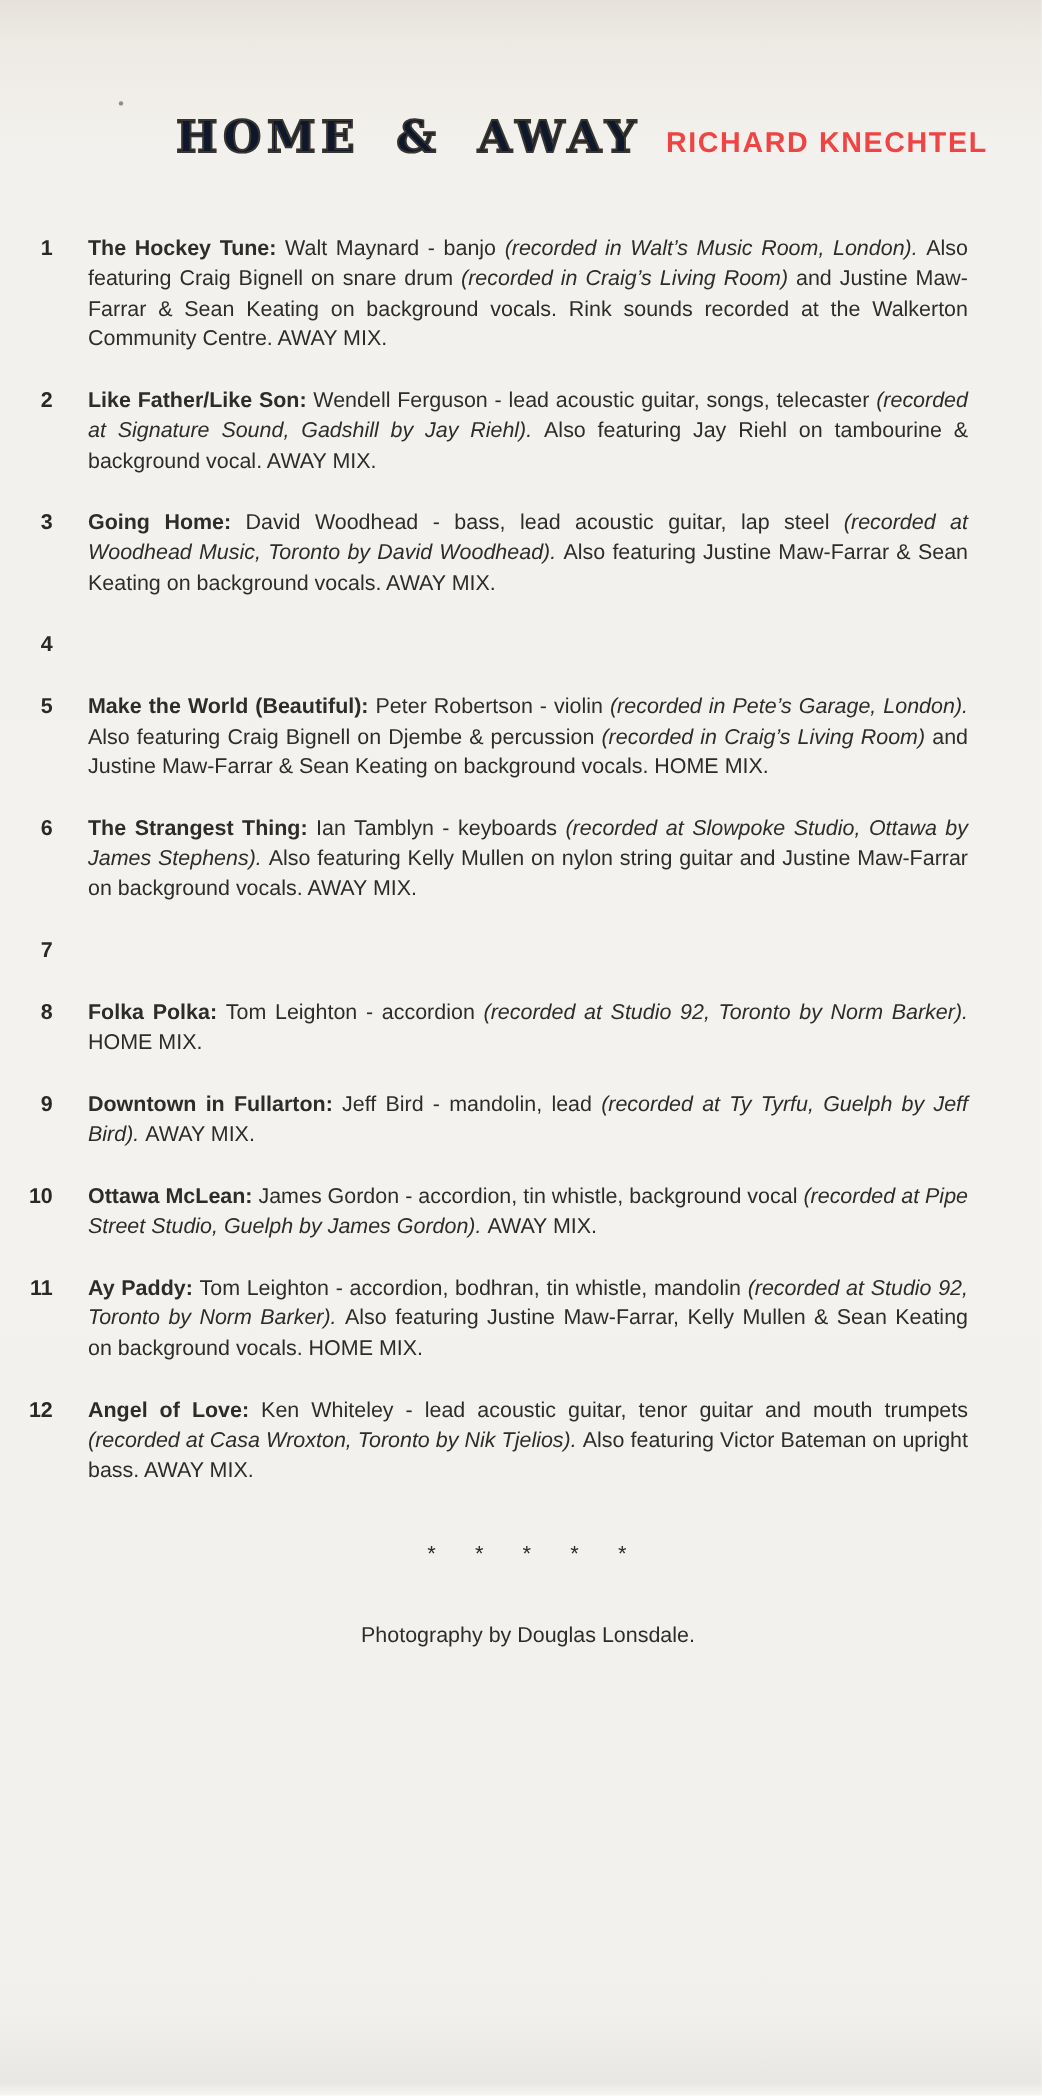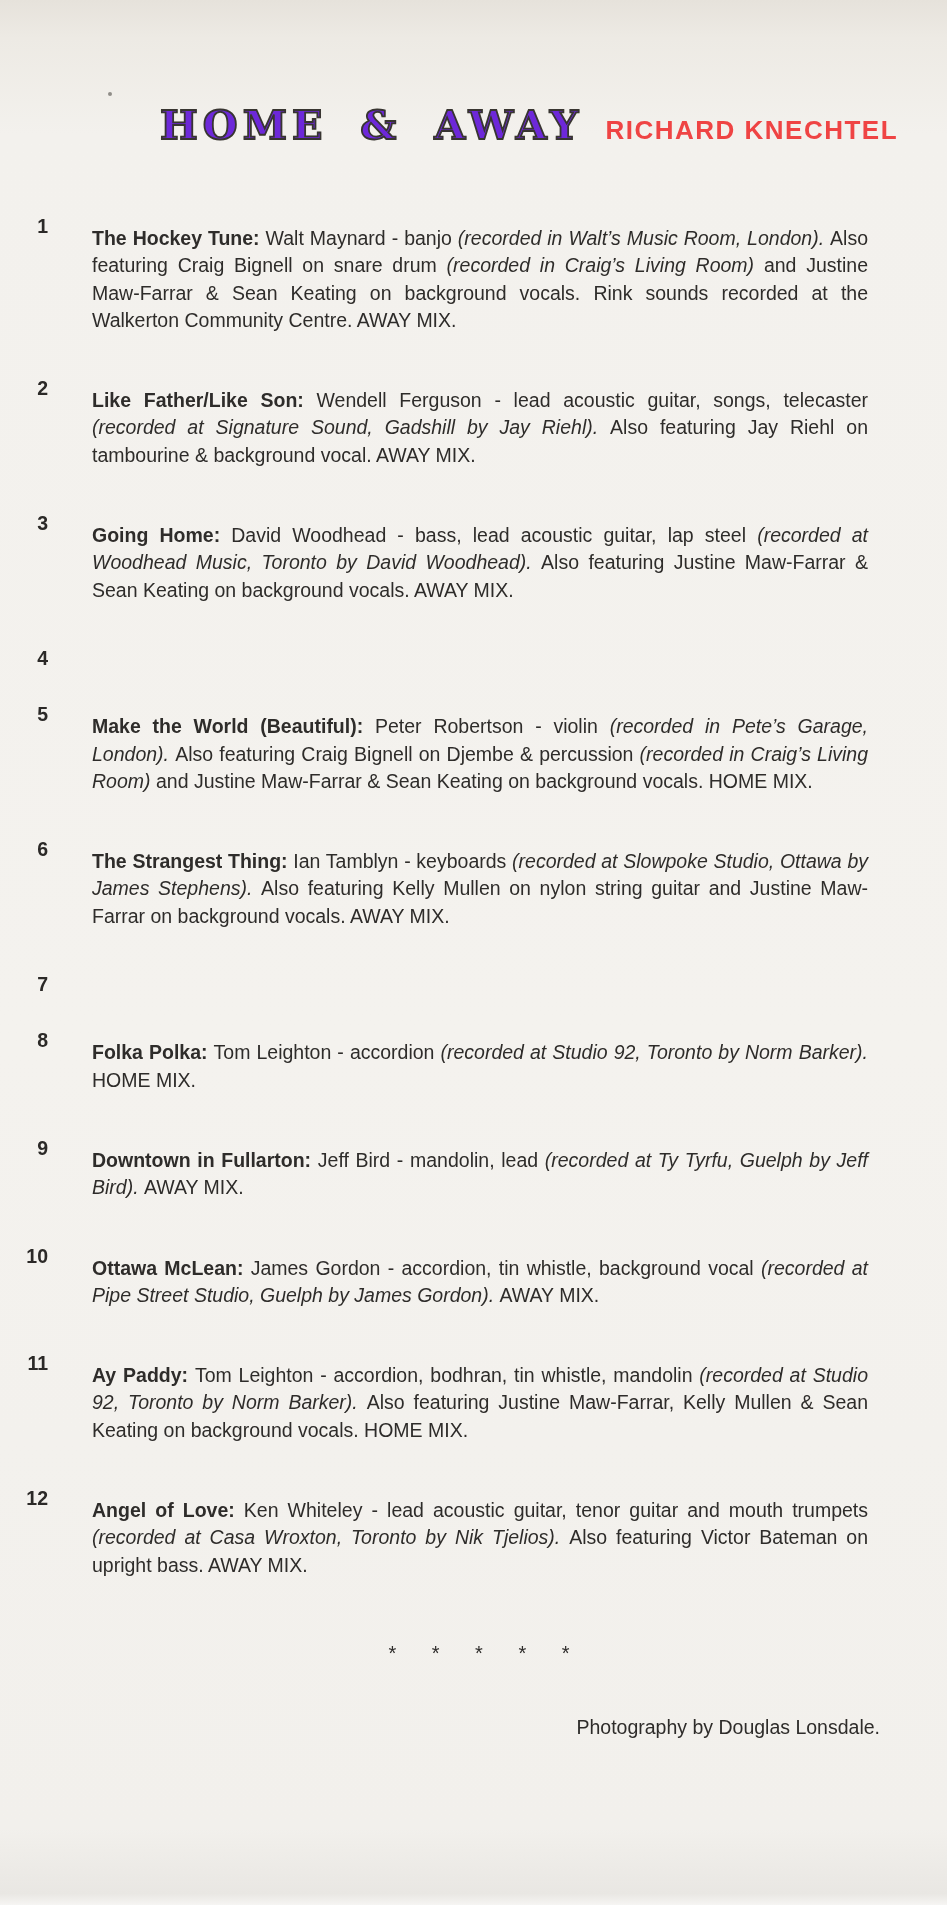--- a/index.html
+++ b/index.html
@@ -43,21 +43,21 @@
     gap: 22px;
     white-space: nowrap;
   }
   .album-title {
     font-family: "DejaVu Serif", serif;
     font-weight: 700;
     font-size: 40px;
     line-height: 44px;
     letter-spacing: 5px;
     word-spacing: 14px;
-    color: #6d28d9;               
+    color: #0f172a;               
     -webkit-text-stroke: 1.8px #383531;
     text-shadow: 0 0 1px #383531;
   }
   .artist-name {
     font-weight: 700;
     font-size: 26px;
     letter-spacing: 1.5px;
     color: #ef4444;
   }
   .track-list {
@@ -70,21 +70,21 @@
     margin: 0 0 29px 0;
   }
   .track-num {
     text-align: right;
     font-weight: 700;
     font-size: 19.5px;
     line-height: 27.3px;
     color: #2b2927;
   }
   .track-text {
-    margin: 12px;
+    margin: 0;
     font-size: 19.5px;
     line-height: 27.3px;
     text-align: justify;
   }
   .seg-b { font-weight: 700; }
   .seg-i { font-style: italic; }
   .separator {
     margin: 51px 0 0 80px;
     width: 800px;
     text-align: center;
@@ -96,21 +96,21 @@
   .credits-footer {
     margin: 49px 0 0 80px;
     width: 800px;
   }
   .credit-par {
     margin: 0 0 29px 0;
     font-size: 19.5px;
     line-height: 27.3px;
     text-align: justify;
   }
-  .credit-par:last-child { text-align: right; margin-top: 27px; }
+  .credit-par:last-child { text-align: center; margin-top: 27px; }
 </style>
 </head>
 <body>
 
 <div class="page">
   <div class="speck"></div>
 
   <div class="header">
     <span class="album-title">HOME &amp; AWAY</span>
     <span class="artist-name">RICHARD KNECHTEL</span>

